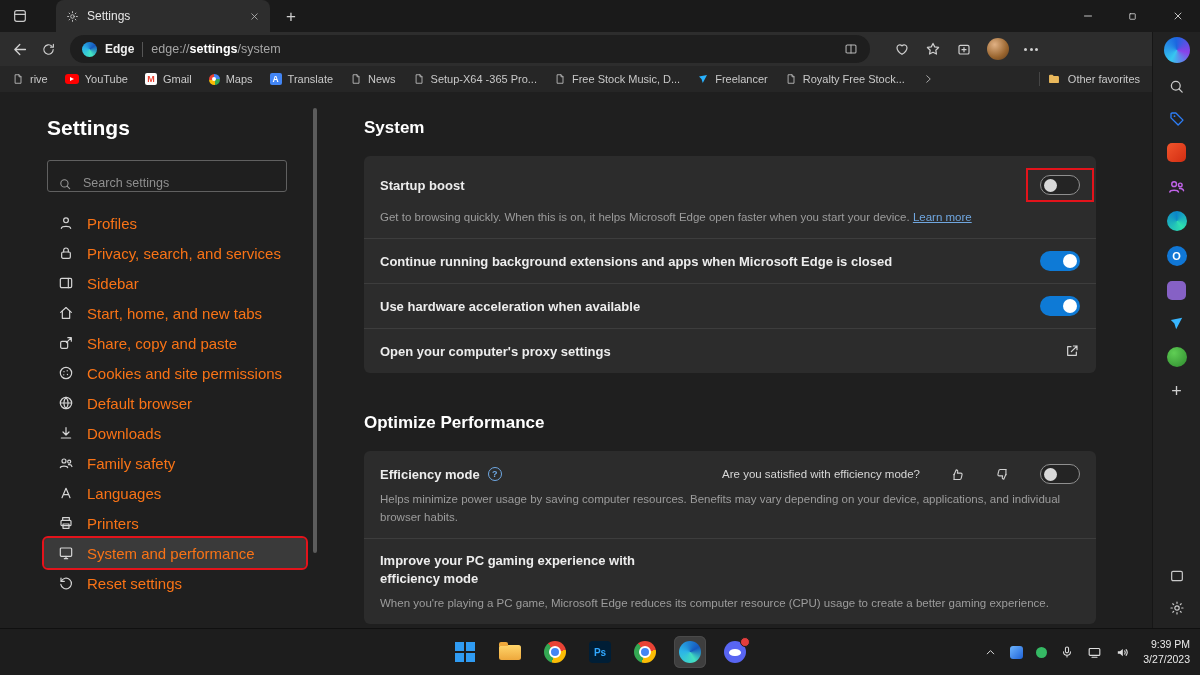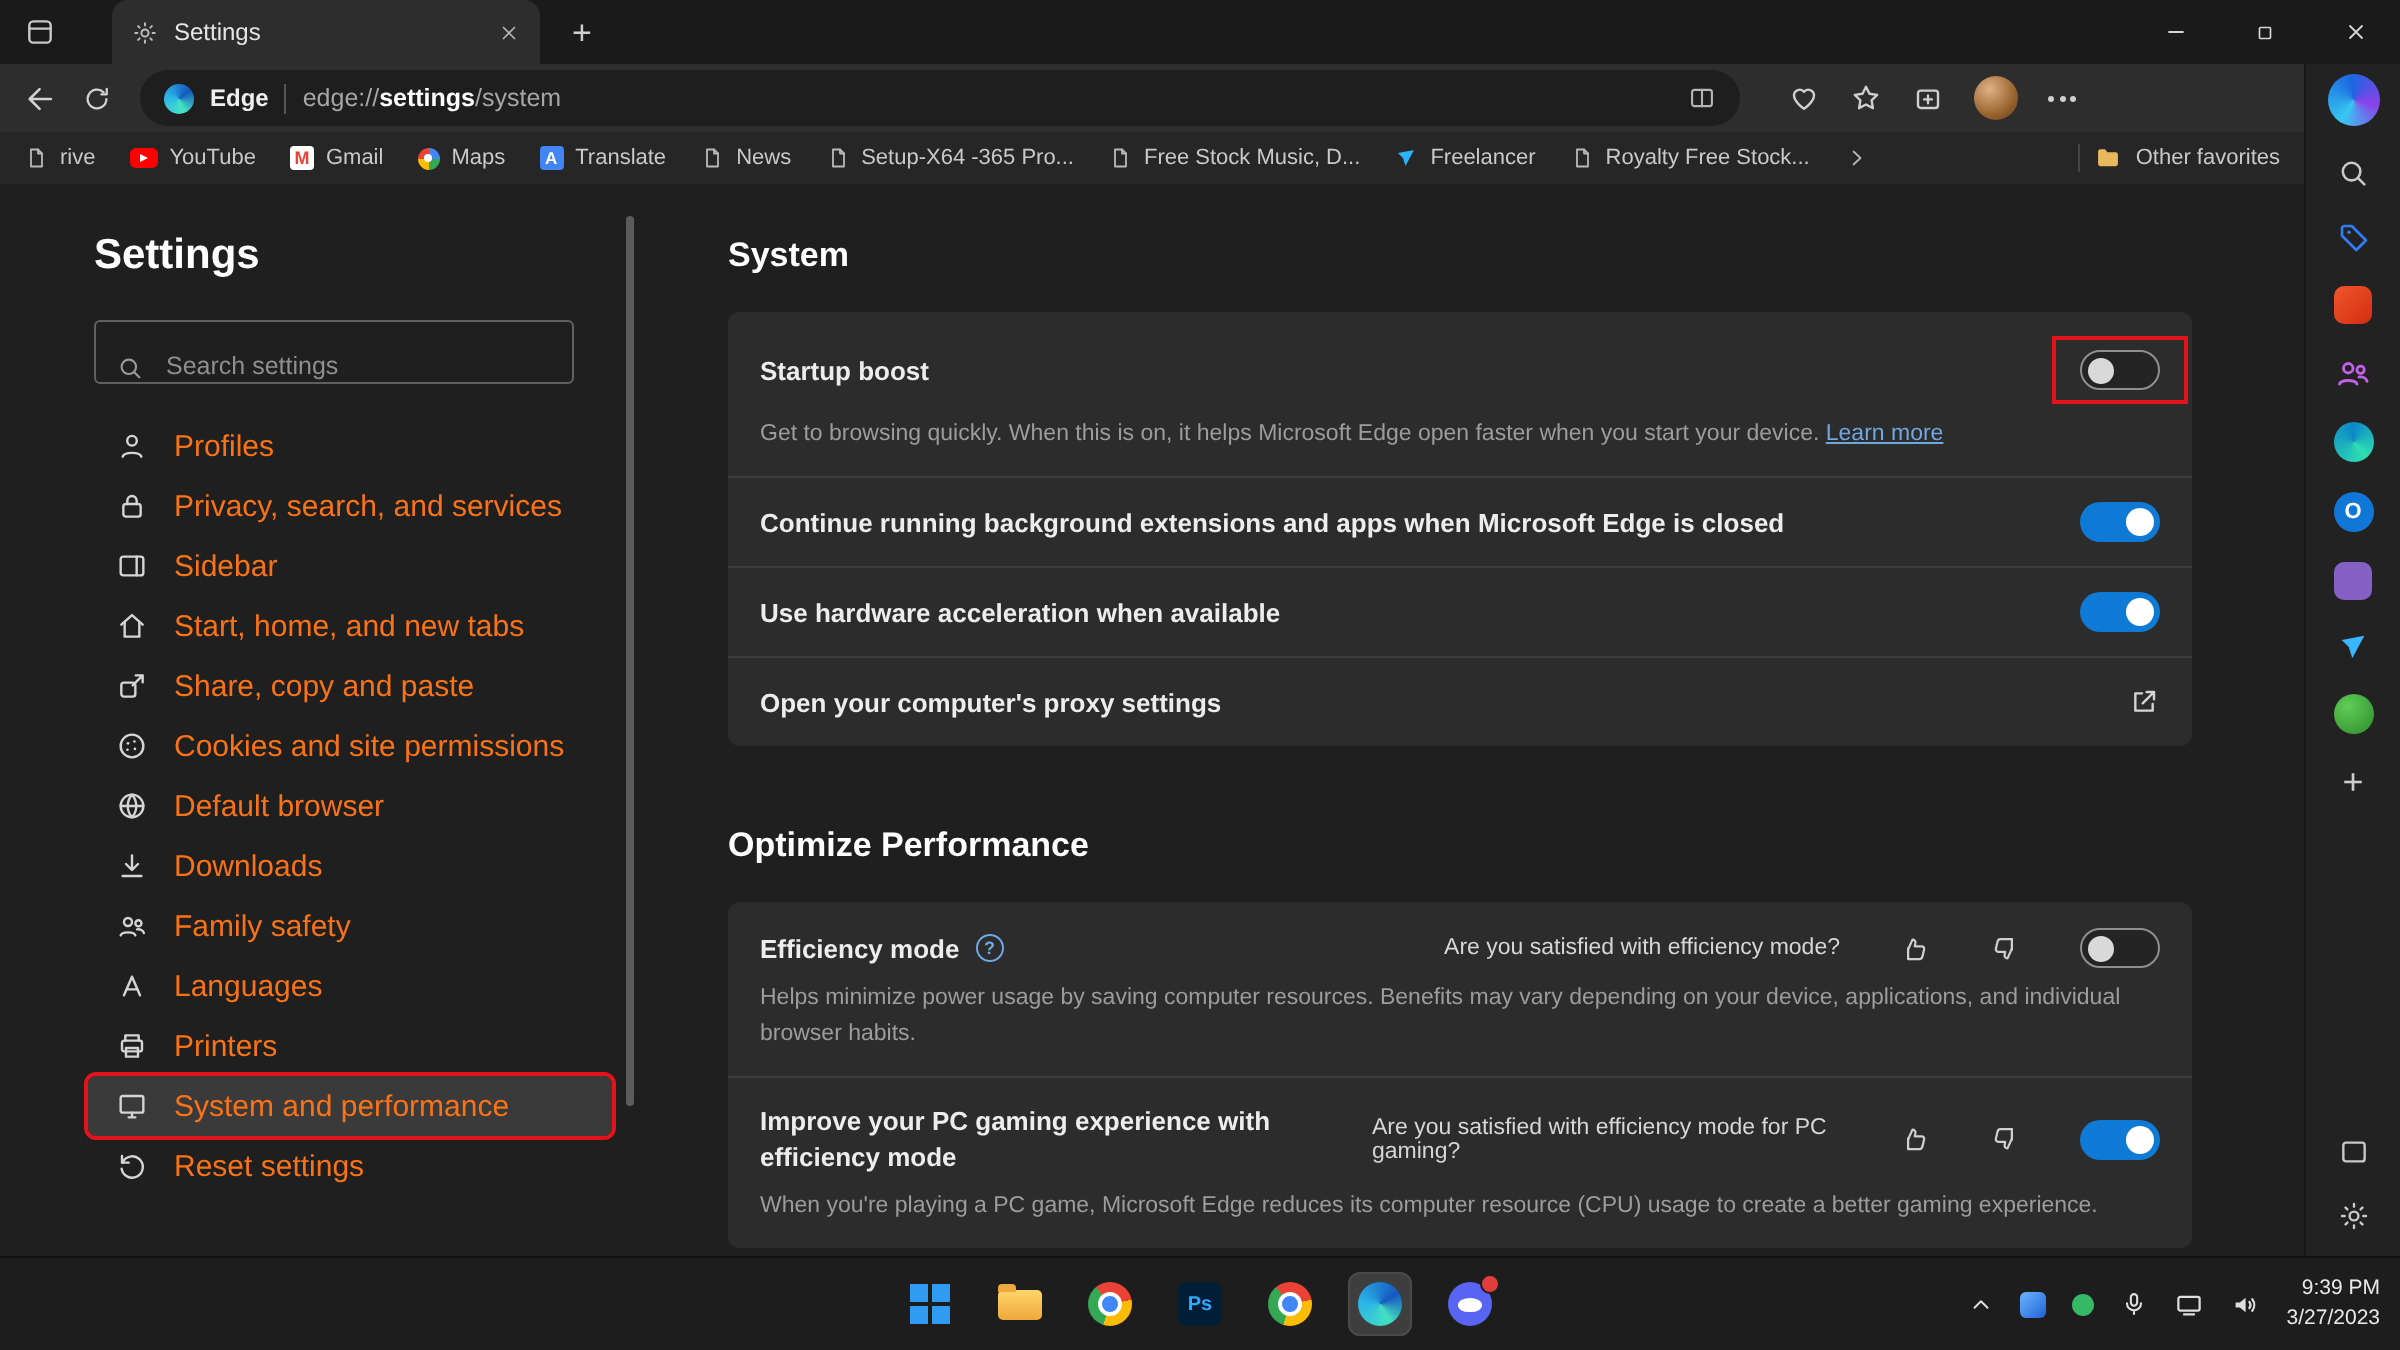--- a/index.html
+++ b/index.html
@@ -631,34 +631,20 @@
                     </span>
                   <span class="toggle off"></span>
                 </span>
               </div>
               <div class="desc">Helps minimize power usage by saving computer resources. Benefits may vary depending on your device, applications, and individual browser habits.</div>
             </div>
             <div class="cdiv"></div>
             <div class="prow">
               <div class="prow-head">
                 <span class="ptitle gtitle">Improve your PC gaming experience with efficiency mode</span>
-                <span class="feedback">
-                  <span class="fq">Are you satisfied with efficiency mode for PC gaming?</span>
-                  <span class="thumb">
-                      <svg class="ln" width="15" height="15">
-                        <use href="#i-thup"></use>
-                      </svg>
-                    </span>
-                  <span class="thumb">
-                      <svg class="ln" width="15" height="15">
-                        <use href="#i-thdn"></use>
-                      </svg>
-                    </span>
-                  <span class="toggle on"></span>
-                </span>
               </div>
               <div class="desc">When you're playing a PC game, Microsoft Edge reduces its computer resource (CPU) usage to create a better gaming experience.</div>
             </div>
           </div>
         </main>
       </div>
     </div>
 
     <aside class="esb">
       <span class="orb"></span>

